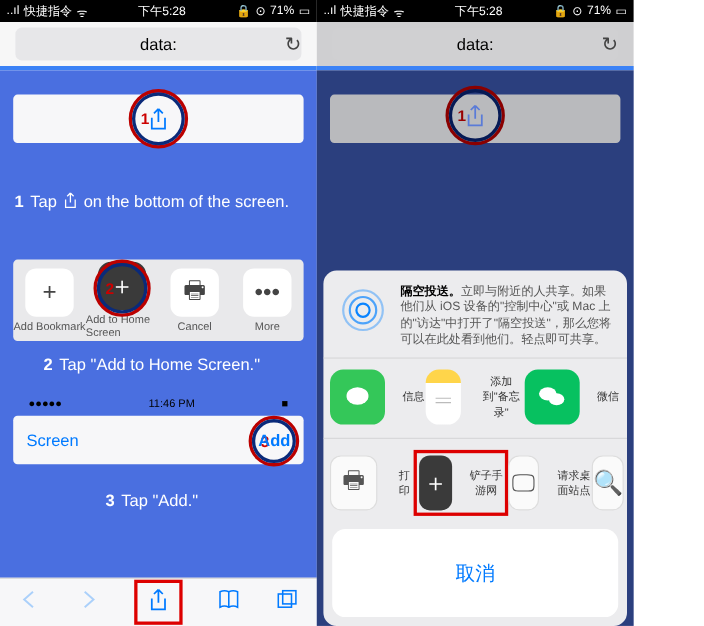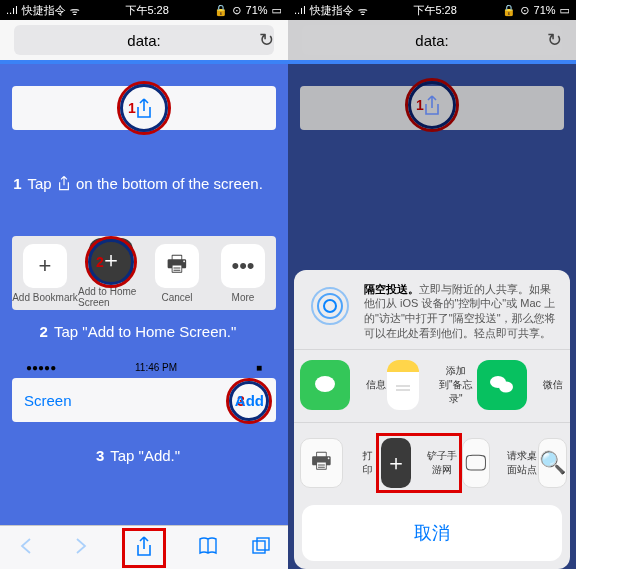--- a/index.html
+++ b/index.html
@@ -38,21 +38,21 @@
   .share-sheet { position: absolute; left: 8px; right: 8px; bottom: 8px; background: #ececee; border-radius: 12px; display: flex; flex-direction: column; overflow: hidden; }
   .airdrop { display: flex; gap: 10px; padding: 12px 12px 8px; border-bottom: 1px solid #d6d6d8; }
   .airdrop-icon { width: 48px; height: 48px; flex-shrink: 0; }
   .airdrop-text { font-size: 11px; color: #555; line-height: 1.35; }
   .airdrop-text b { color: #000; }
   .apps-row, .actions-row { display: flex; padding: 10px 6px 12px; }
   .apps-row { border-bottom: 1px solid #d6d6d8; }
   .app-item, .action-item { flex: 1; display: flex; flex-direction: row; align-items: center; gap: 16px; font-size: 10px; color: #333; text-align: center; }
   .app-icon { width: 50px; height: 50px; border-radius: 12px; background: #fff; display: flex; align-items: center; justify-content: center; }
   .action-icon { width: 50px; height: 50px; border-radius: 10px; background: #fafafa; border: 1px solid #ddd; display: flex; align-items: center; justify-content: center; font-size: 22px; color: #555; }
-  .cancel-bar { background: #fff; text-align: center; padding: 16px; font-size: 18px; color: #007aff; border-radius: 12px; margin: 0 8px 8px; }
+  .cancel-bar { background: #fff; text-align: center; padding: 28px; font-size: 18px; color: #007aff; border-radius: 12px; margin: 0 8px 8px; }
   .red-box { border: 3px solid #d00; }
   .watermark { position: absolute; right: 6px; bottom: 4px; font-size: 11px; color: #fff; display: flex; align-items: center; gap: 4px; }
   .watermark-logo { width: 36px; height: 36px; }
   .watermark-sub { font-size: 9px; color: #eee; display: block; }
 </style>
 </head>
 <body>
 
 <svg width="0" height="0" style="position:absolute">
   <defs>

